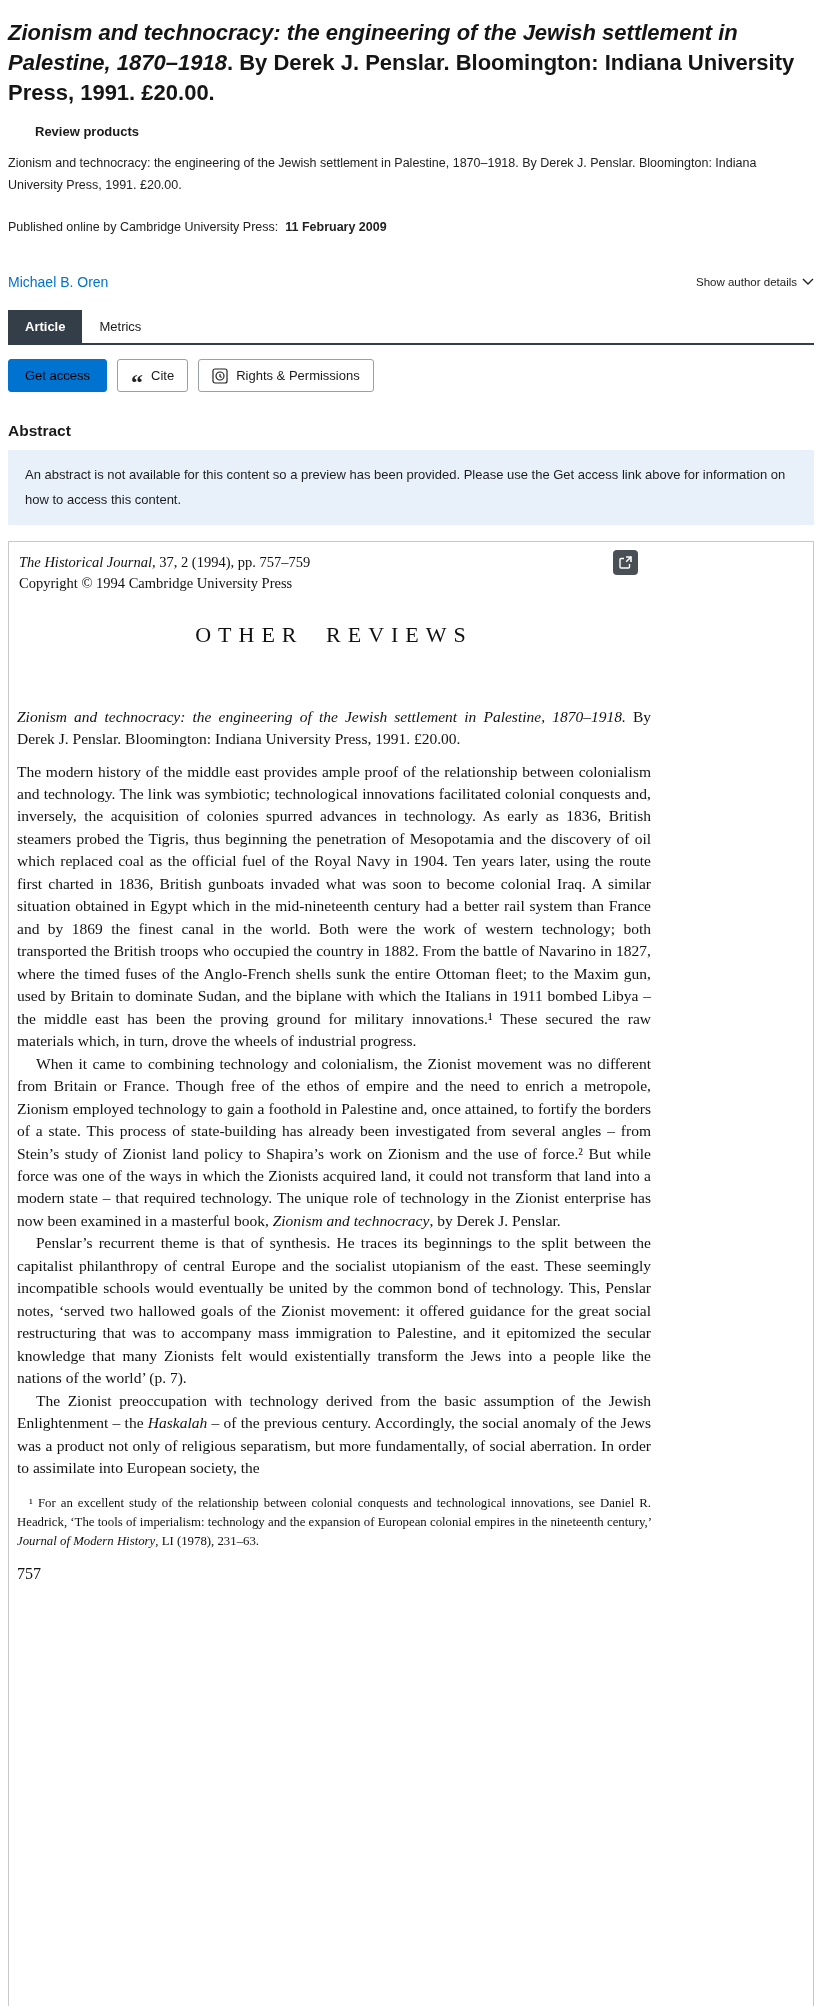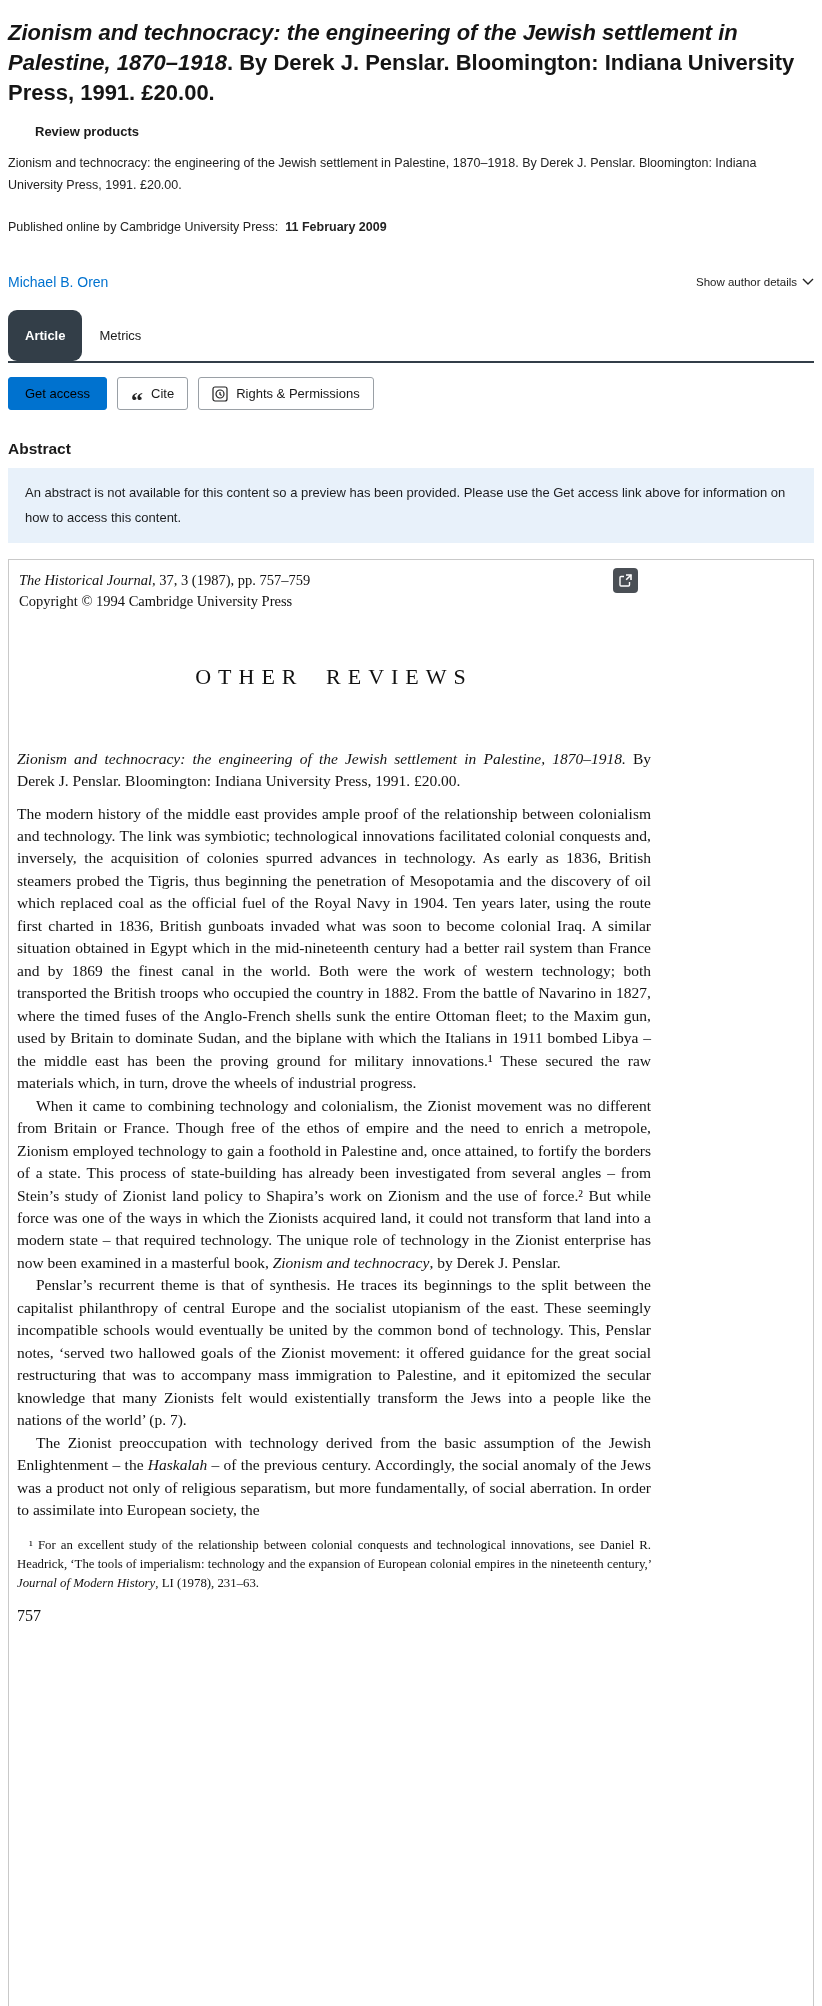--- a/index.html
+++ b/index.html
@@ -18,41 +18,41 @@
   .citation{font-size:12.5px;line-height:1.75;margin:0 0 24px 0;max-width:772px;color:#222;}
   .published{font-size:12.5px;margin:0 0 40px 0;color:#222;}
   .published b{font-weight:bold;}
   .author-row{display:flex;justify-content:space-between;align-items:center;margin:0 0 20px 0;}
   .author-link{color:var(--accent);font-size:14px;text-decoration:none;cursor:pointer;}
   .show-details{font-size:11.5px;color:#222;display:flex;align-items:center;gap:5px;cursor:pointer;}
   .show-details svg{display:block;}
 
   
   .tabs{display:flex;border-bottom:2px solid var(--tab_active_bg);margin:0 0 14px 0;}
-  .tab{padding:18px 17px;font-size:13px;cursor:pointer;color:#1a1a1a;border-radius:9px;}
+  .tab{padding:9px 17px;font-size:13px;cursor:pointer;color:#1a1a1a;}
   .tab.active{background:var(--tab_active_bg);color:#fff;font-weight:bold;}
 
   
   .actions{display:flex;gap:10px;margin:0 0 30px 0;align-items:stretch;}
   .btn{border-radius:3px;font-size:13px;display:flex;align-items:center;gap:8px;cursor:pointer;font-family:inherit;}
   .btn-primary{background:var(--accent);color:#000000;border:1px solid var(--accent);font-weight:normal;padding:8px 16px;}
   .btn-outline{background:#fff;border:1px solid #9aa0a6;color:#1a1a1a;padding:7px 13px;}
   .quote-glyph{font-family:"Liberation Serif",serif;font-size:24px;font-weight:bold;line-height:0;position:relative;top:6px;color:#222;}
   .rp-icon{display:block;}
 
   
   h2.abstract-h{font-size:15.5px;font-weight:bold;margin:0 0 10px 0;}
   .notice{background:var(--notice_bg);padding:13px 17px;font-size:13px;line-height:1.85;color:#1c1d1f;margin:0 0 16px 0;}
 
   
   .pdf-frame{border:1px solid #c9c9c9;background:#fff;position:relative;padding:8px 10px 18px 8px;min-height:1500px;}
   .expand-btn{position:absolute;left:604px;top:8px;width:25px;height:25px;background:#4a4f55;border-radius:4px;display:flex;align-items:center;justify-content:center;cursor:pointer;border:none;padding:0;}
   .scan{width:634px;font-family:"Liberation Serif",serif;color:#111;}
   .scan-header{font-size:14.5px;line-height:1.45;margin:2px 0 0 2px;}
-  .section-heading{font-size:22px;text-align:center;letter-spacing:7px;word-spacing:10px;margin:52px 0 58px 0;font-weight:normal;}
+  .section-heading{font-size:22px;text-align:center;letter-spacing:7px;word-spacing:10px;margin:28px 0 58px 0;font-weight:normal;}
   .book-citation{font-size:15.5px;line-height:1.45;text-align:justify;margin:0 0 10px 0;}
   .scan p.body-par{font-size:15.5px;line-height:1.45;text-align:justify;margin:0;}
   .scan p.body-par.indent{text-indent:19px;}
   .footnotes{margin-top:14px;}
   .footnote{font-size:12.8px;line-height:1.5;text-align:justify;text-indent:12px;margin:0;}
   .page-number{text-align:left;font-size:16px;margin-top:14px;}
 </style>
 </head>
 <body>
 
@@ -108,21 +108,21 @@
     <button class="expand-btn">
       <svg width="15" height="15" viewBox="0 0 15 15">
         <path d="M8 2 h5 v5" fill="none" stroke="#fff" stroke-width="1.6"></path>
         <path d="M13 2 L8.2 6.8" fill="none" stroke="#fff" stroke-width="1.6"></path>
         <path d="M6 3.5 H3 a1 1 0 0 0 -1 1 V12 a1 1 0 0 0 1 1 H10.5 a1 1 0 0 0 1 -1 V9" fill="none" stroke="#fff" stroke-width="1.4"></path>
       </svg>
     </button>
 
     <div class="scan">
       <div class="scan-header">
-        <div><span style="font-style: italic;">The Historical Journal</span><span>, 37, 3 (1987), pp. 757–759</span></div>
+        <div><span style="font-style: italic;">The Historical Journal</span><span>, 37, 2 (1994), pp. 757–759</span></div>
         <div>Copyright © 1994 Cambridge University Press</div>
       </div>
 
       <div class="section-heading">OTHER REVIEWS</div>
 
       <p class="book-citation"><span style="font-style: italic;">Zionism and technocracy: the engineering of the Jewish settlement in Palestine, 1870–1918.</span><span> By Derek J. Penslar. Bloomington: Indiana University Press, 1991. £20.00.</span></p>
 
       <p class="body-par"><span>The modern history of the middle east provides ample proof of the relationship between colonialism and technology. The link was symbiotic; technological innovations facilitated colonial conquests and, inversely, the acquisition of colonies spurred advances in technology. As early as 1836, British steamers probed the Tigris, thus beginning the penetration of Mesopotamia and the discovery of oil which replaced coal as the official fuel of the Royal Navy in 1904. Ten years later, using the route first charted in 1836, British gunboats invaded what was soon to become colonial Iraq. A similar situation obtained in Egypt which in the mid-nineteenth century had a better rail system than France and by 1869 the finest canal in the world. Both were the work of western technology; both transported the British troops who occupied the country in 1882. From the battle of Navarino in 1827, where the timed fuses of the Anglo-French shells sunk the entire Ottoman fleet; to the Maxim gun, used by Britain to dominate Sudan, and the biplane with which the Italians in 1911 bombed Libya – the middle east has been the proving ground for military innovations.¹ These secured the raw materials which, in turn, drove the wheels of industrial progress.</span></p>
       <p class="body-par indent"><span>When it came to combining technology and colonialism, the Zionist movement was no different from Britain or France. Though free of the ethos of empire and the need to enrich a metropole, Zionism employed technology to gain a foothold in Palestine and, once attained, to fortify the borders of a state. This process of state-building has already been investigated from several angles – from Stein’s study of Zionist land policy to Shapira’s work on Zionism and the use of force.² But while force was one of the ways in which the Zionists acquired land, it could not transform that land into a modern state – that required technology. The unique role of technology in the Zionist enterprise has now been examined in a masterful book, </span><span style="font-style: italic;">Zionism and technocracy</span><span>, by Derek J. Penslar.</span></p>
       <p class="body-par indent"><span>Penslar’s recurrent theme is that of synthesis. He traces its beginnings to the split between the capitalist philanthropy of central Europe and the socialist utopianism of the east. These seemingly incompatible schools would eventually be united by the common bond of technology. This, Penslar notes, ‘served two hallowed goals of the Zionist movement: it offered guidance for the great social restructuring that was to accompany mass immigration to Palestine, and it epitomized the secular knowledge that many Zionists felt would existentially transform the Jews into a people like the nations of the world’ (p. 7).</span></p>

